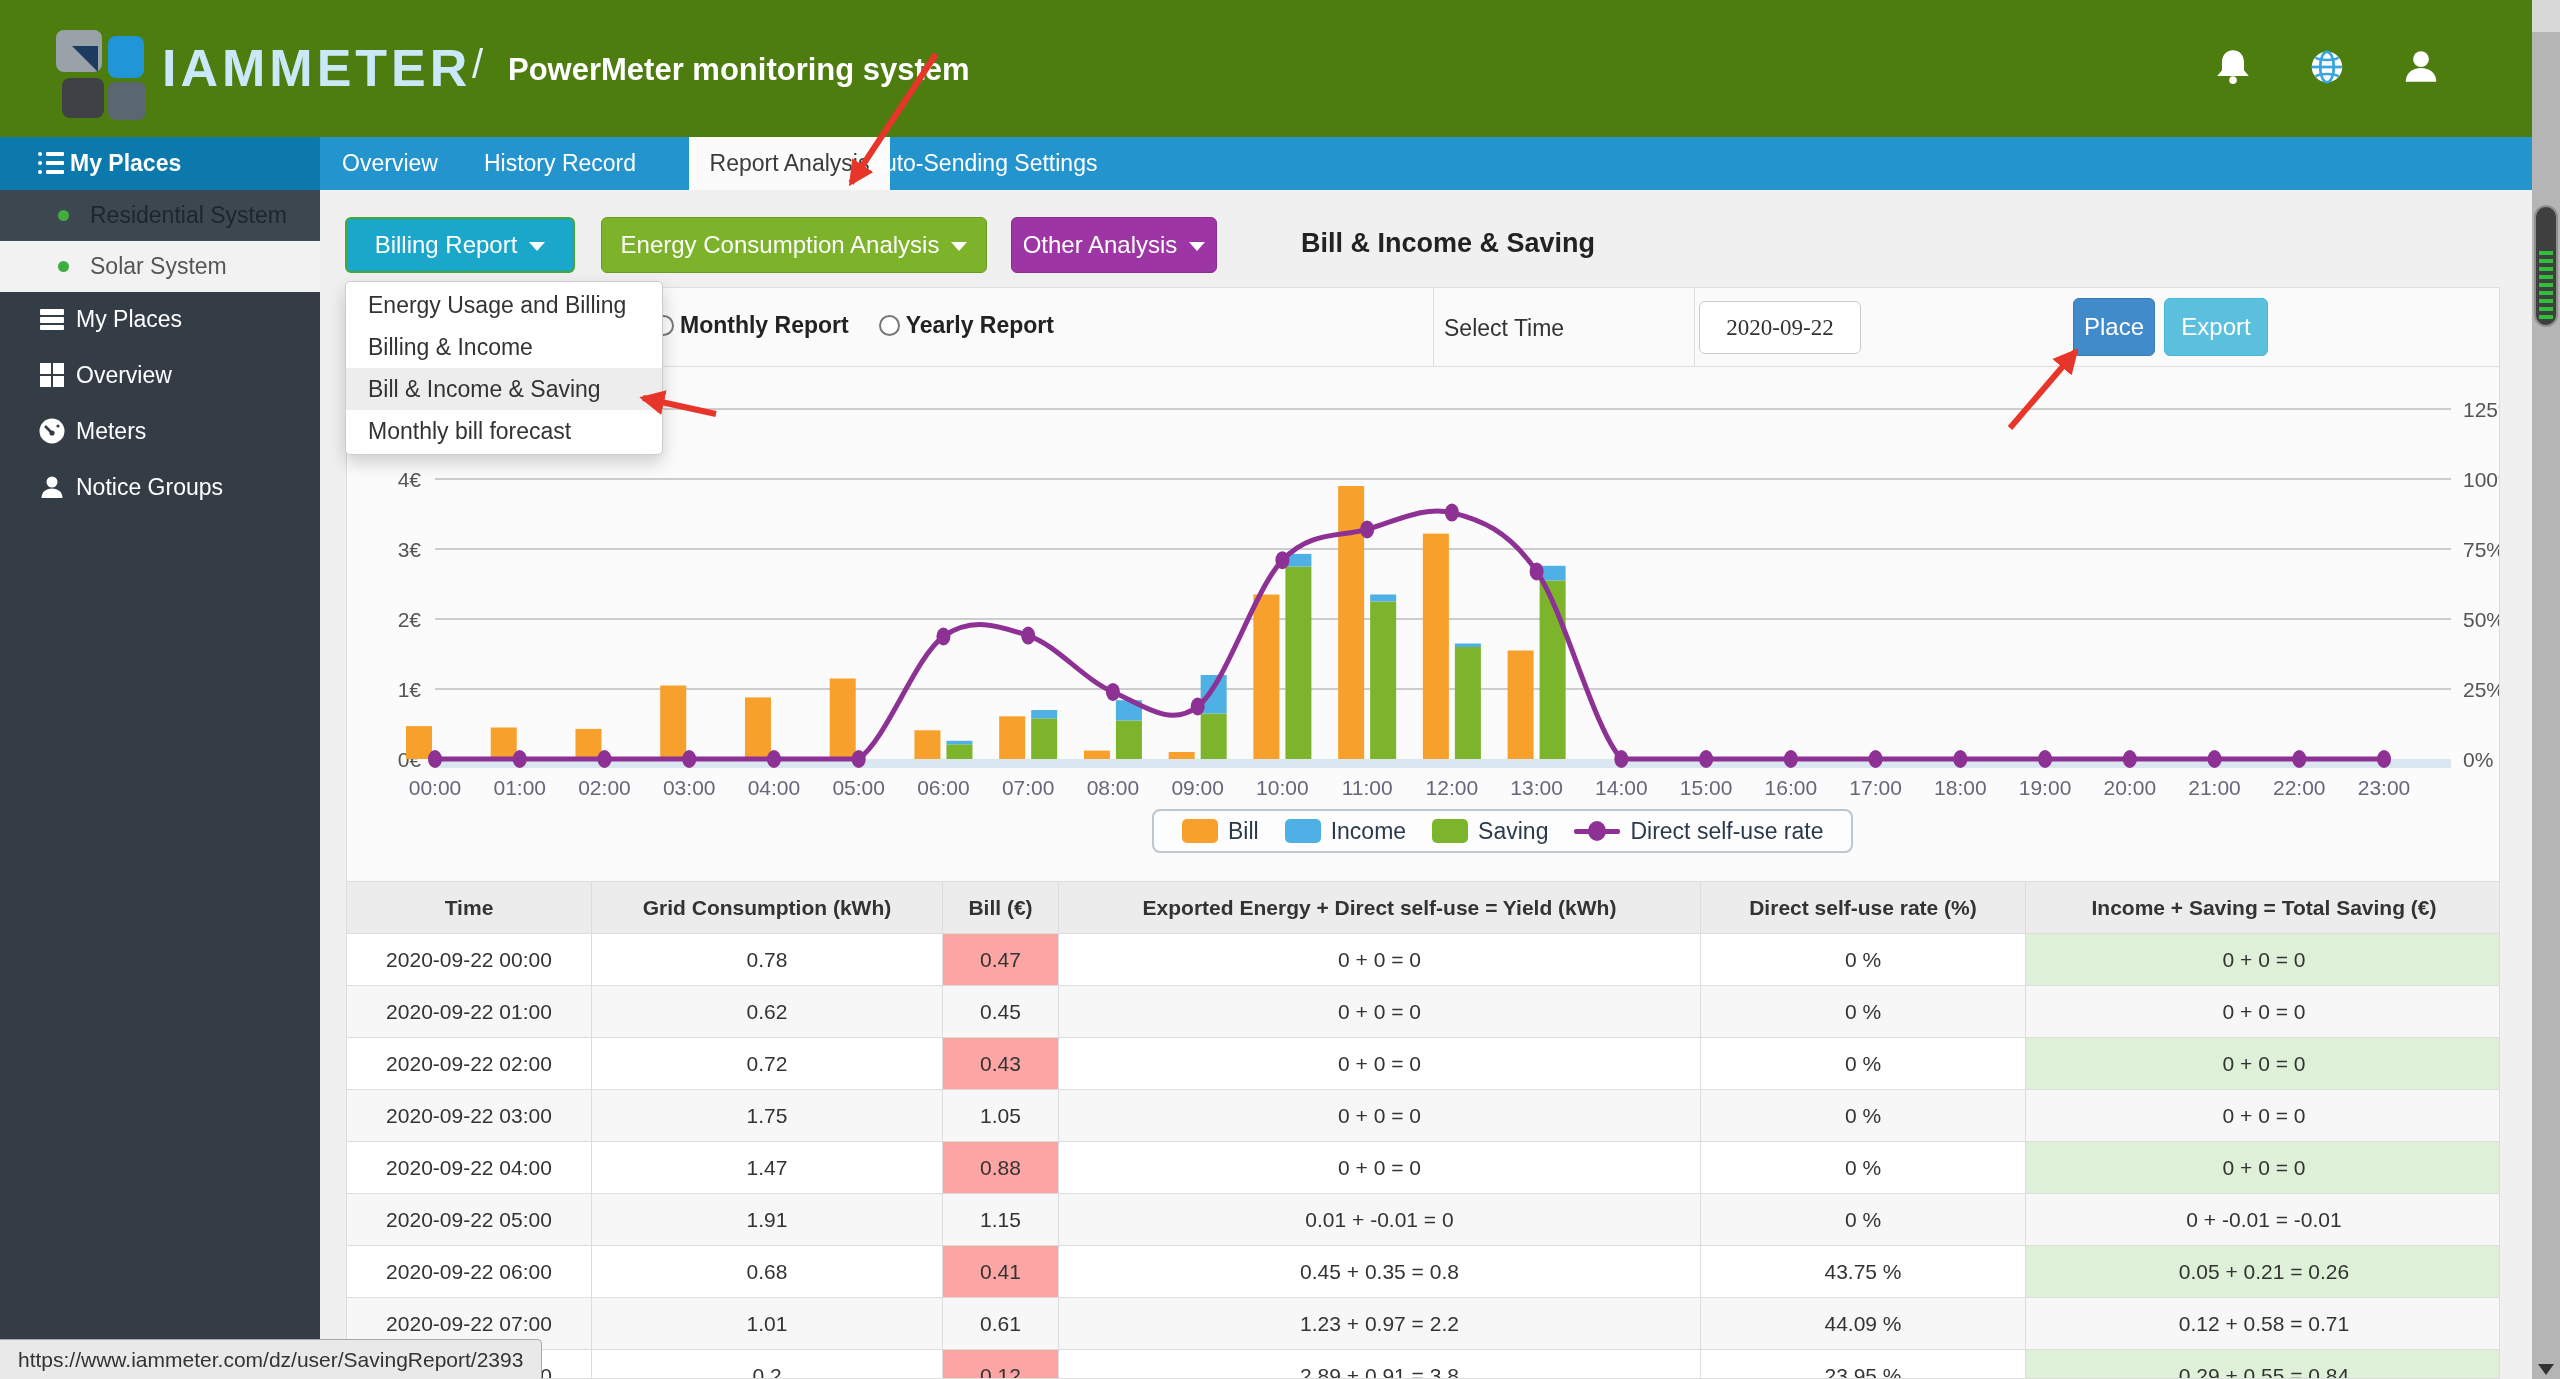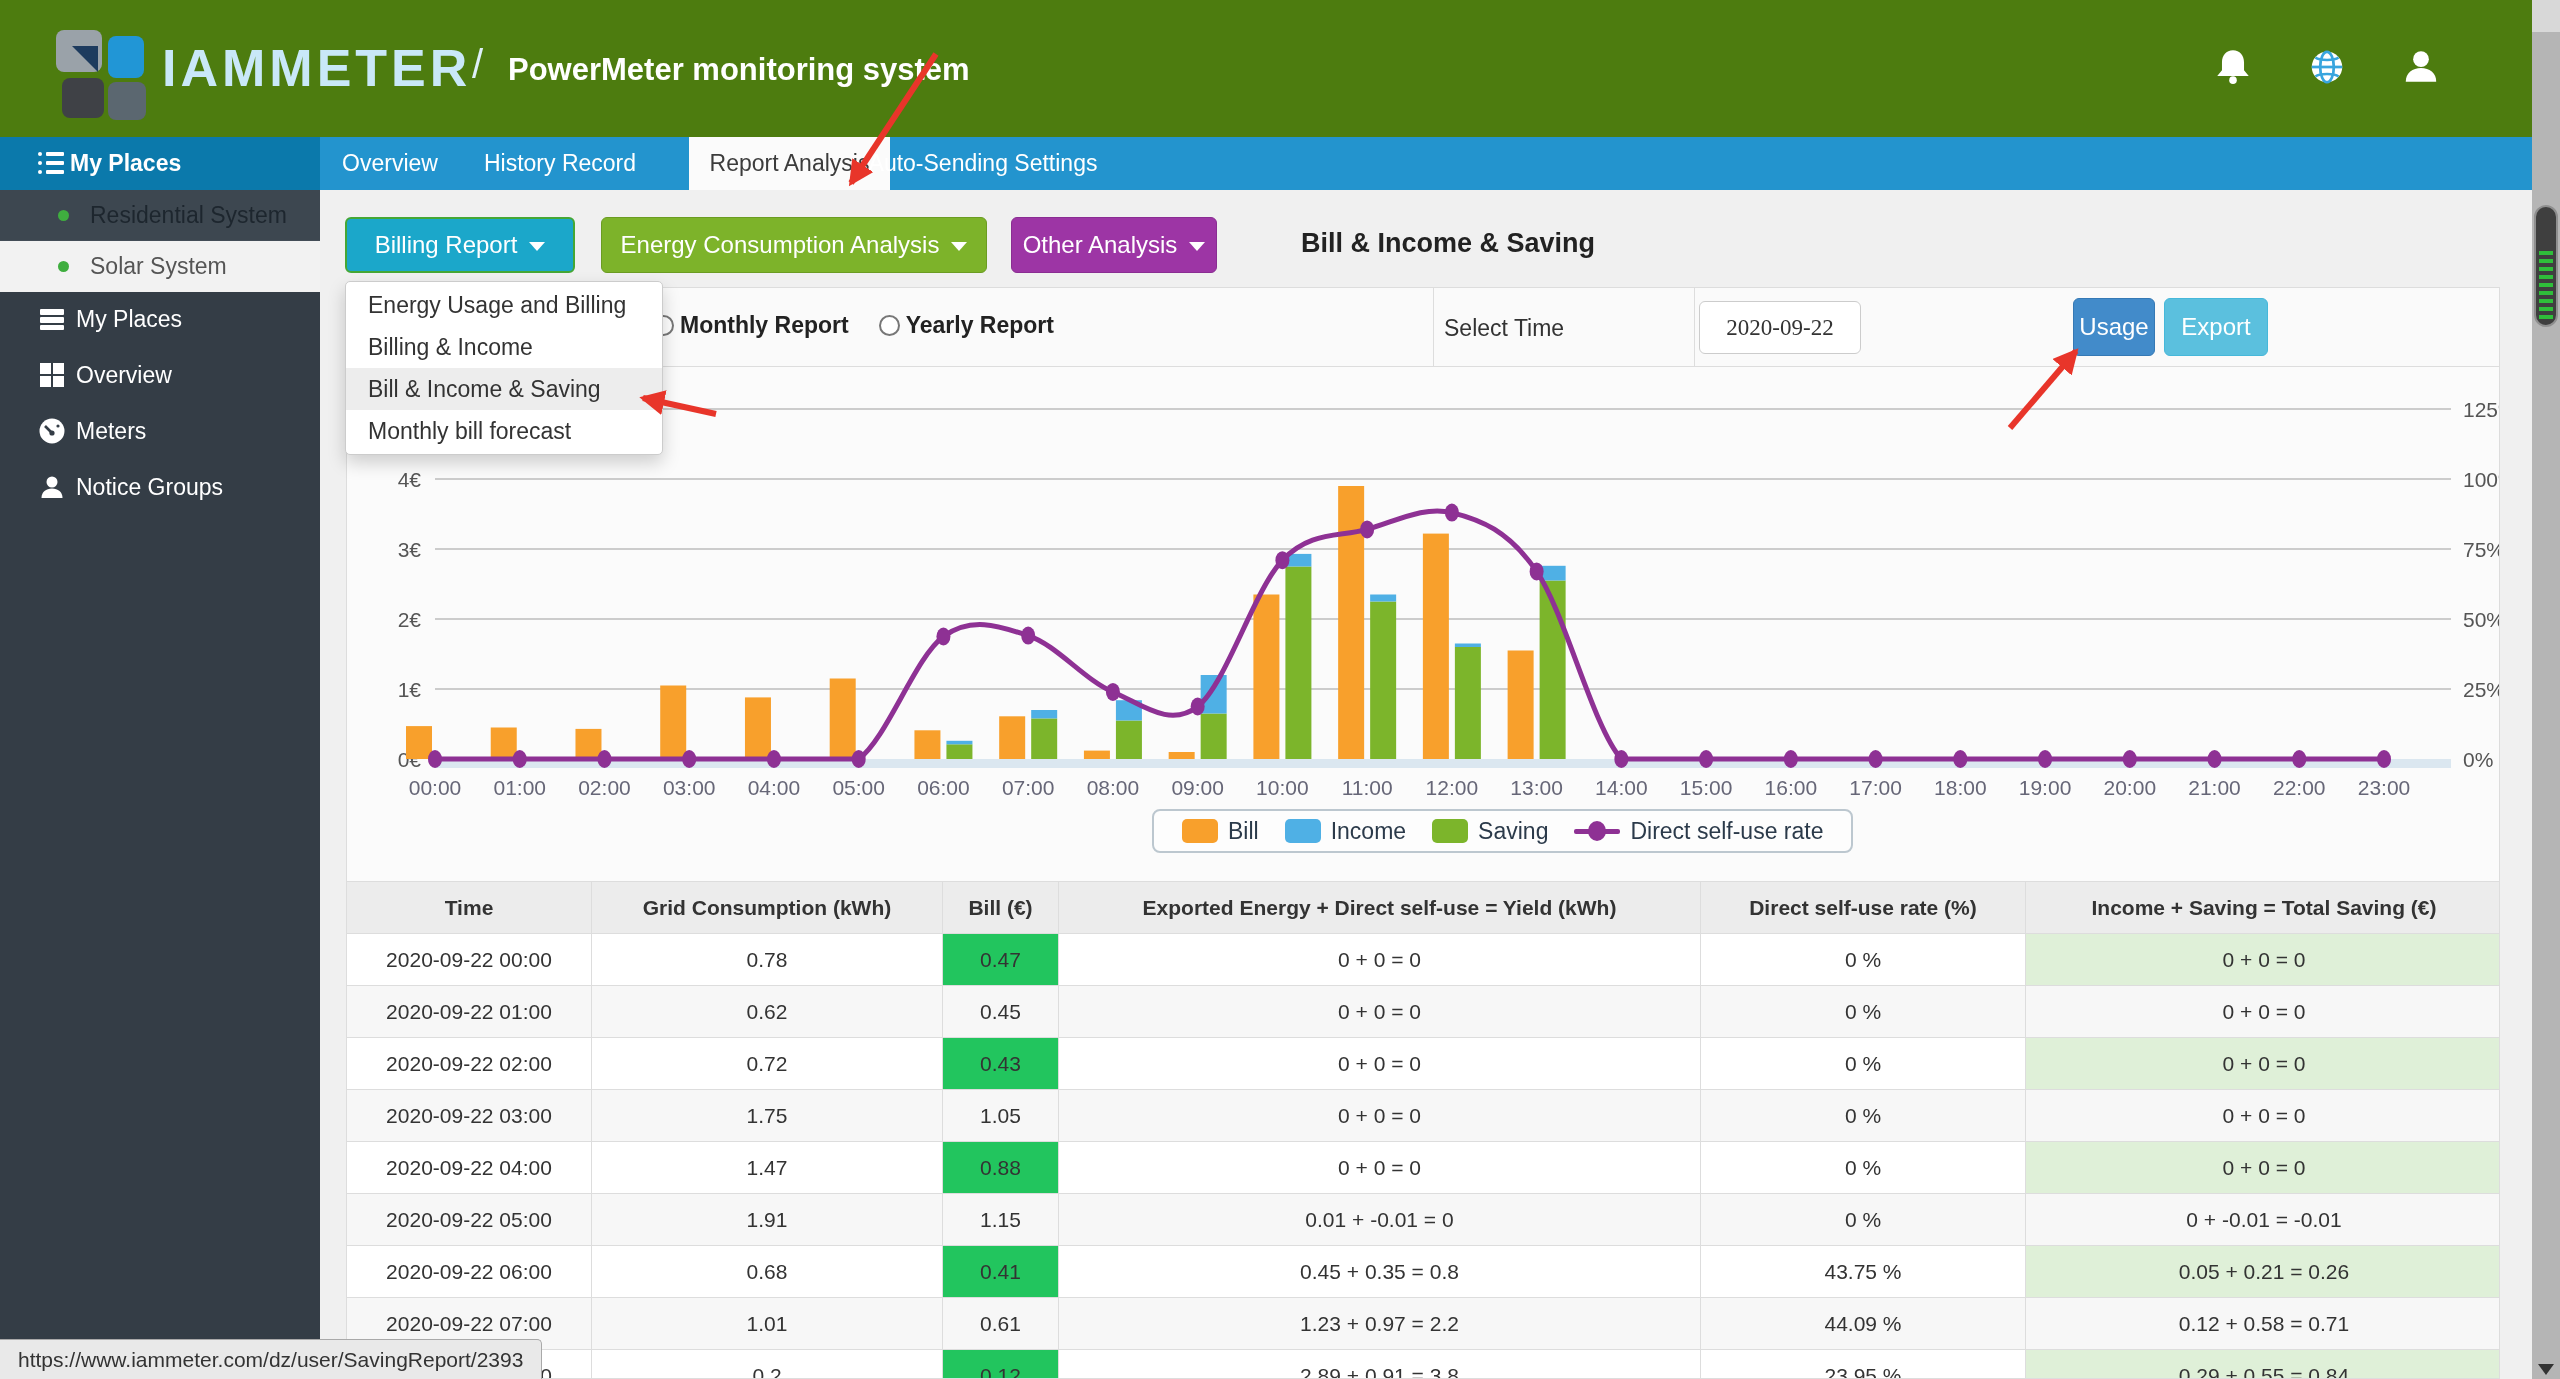--- a/index.html
+++ b/index.html
@@ -73,21 +73,21 @@
   .lg-swatch { width:36px; height:24px; border-radius:5px; }
   .lg-line { position:relative; width:46px; height:24px; }
   .lg-line .ln { position:absolute; left:0; top:10px; width:46px; height:5px; background:#8e3194; border-radius:2px; }
   .lg-line .dt { position:absolute; left:14px; top:2px; width:18px; height:20px; border-radius:50%; background:#8e3194; }
 
   
   table.data { position:absolute; left:-1px; top:593px; width:2156px; border-collapse:collapse; table-layout:fixed; font-size:21px; color:#333; }
   table.data th { background:#ececec; font-weight:700; border:1px solid #ddd; height:52px; text-align:center; }
   table.data td { border:1px solid #ddd; height:52px; text-align:center; background:#fff; }
   table.data tr.alt td { background:#f7f7f7; }
-  table.data td.bill-cell { background:#22c55e; }
+  table.data td.bill-cell { background:#fca5a5; }
   table.data td.saving-cell { background:#dff0d8; }
 
   
   .dropdown { position:absolute; left:345px; top:281px; width:318px; height:174px; background:#fff; border:1px solid #ccc; border-radius:5px; box-shadow:0 8px 18px rgba(0,0,0,.18); z-index:50; padding:2px 0; }
   .ditem { height:42px; line-height:42px; padding-left:22px; font-size:23px; color:#333; cursor:pointer; }
   .ditem.hl { background:#ededed; }
 
   
   .status-bar { position:absolute; left:0; bottom:0; height:40px; padding:0 18px; background:#e9e9e9; border:1px solid #a9a9a9; border-left:none; border-bottom:none; border-top-right-radius:5px; display:flex; align-items:center; font-size:21px; color:#333; z-index:60; }
 
@@ -217,21 +217,21 @@
       <div class="radio-group">
         <span class="radio"></span>
         <span class="rlbl">Monthly Report</span>
         <span class="radio" style="margin-left:12px"></span>
         <span class="rlbl">Yearly Report</span>
       </div>
       <div class="vdiv" style="left:1086px"></div>
       <div class="vdiv" style="left:1347px"></div>
       <div class="select-time">Select Time</div>
       <input class="date-input" readonly="" value="2020-09-22" style="">
-      <div class="btn-view">Usage</div>
+      <div class="btn-view">Place</div>
       <div class="btn-export">Export</div>
     </div>
 
     <div class="chart-wrap">
       <svg id="chart-svg" width="2160" height="480" viewBox="0 0 2160 480">
           <line x1="74" y1="298" x2="2090" y2="298" stroke="#cccccc" stroke-width="2"></line>
           <line x1="74" y1="228" x2="2090" y2="228" stroke="#cccccc" stroke-width="2"></line>
           <line x1="74" y1="158" x2="2090" y2="158" stroke="#cccccc" stroke-width="2"></line>
           <line x1="74" y1="88" x2="2090" y2="88" stroke="#cccccc" stroke-width="2"></line>
           <line x1="74" y1="18" x2="2090" y2="18" stroke="#cccccc" stroke-width="2"></line>

